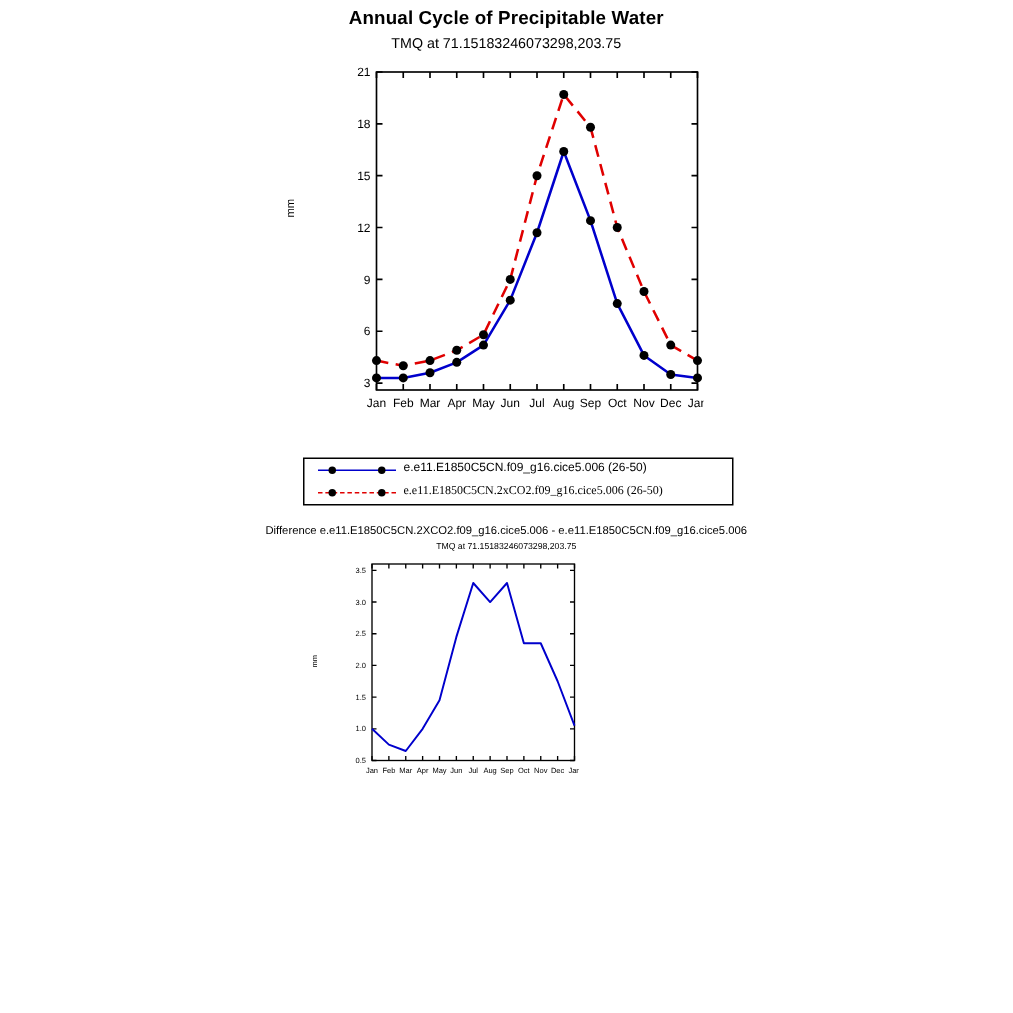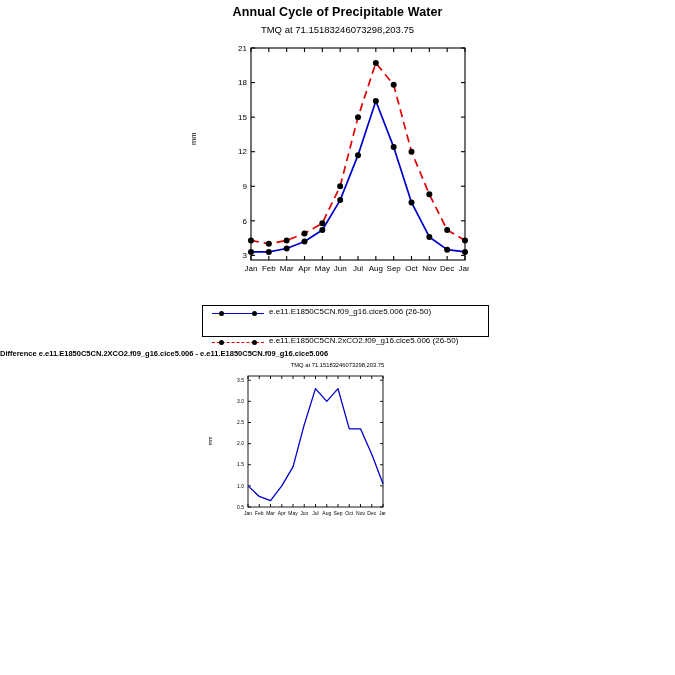--- a/index.html
+++ b/index.html
@@ -77,21 +77,21 @@
     background: #ffffff;
   }
   .legend-row {
     position: absolute;
     left: 0;
     width: 100%;
     height: 15px;
     display: flex;
   }
   .legend-row.r0 { top: 1px; }
-  .legend-row.r1 { top: 30px; }
+  .legend-row.r1 { top: 16px; font-family: Liberation Serif, serif; }
   .legend-sample {
     width: 52px;
     height: 14px;
     margin-left: 9px;
     position: relative;
     flex: none;
   }
   .legend-sample .lline {
     position: absolute;
     left: 0;
@@ -122,22 +122,23 @@
     left: 0;
     top: 345px;
     width: 675px;
     height: 210px;
   }
   #diff-title {
     position: absolute;
     left: 0;
     top: 4px;
     width: 675px;
+    text-align: center;
     font-size: 7.5px;
-    font-weight: bold;
+    font-weight: normal;
   }
   #diff-subtitle {
     position: absolute;
     left: 0;
     top: 17px;
     width: 675px;
     text-align: center;
     font-size: 5.8px;
   }
   #diff-plot-area {

